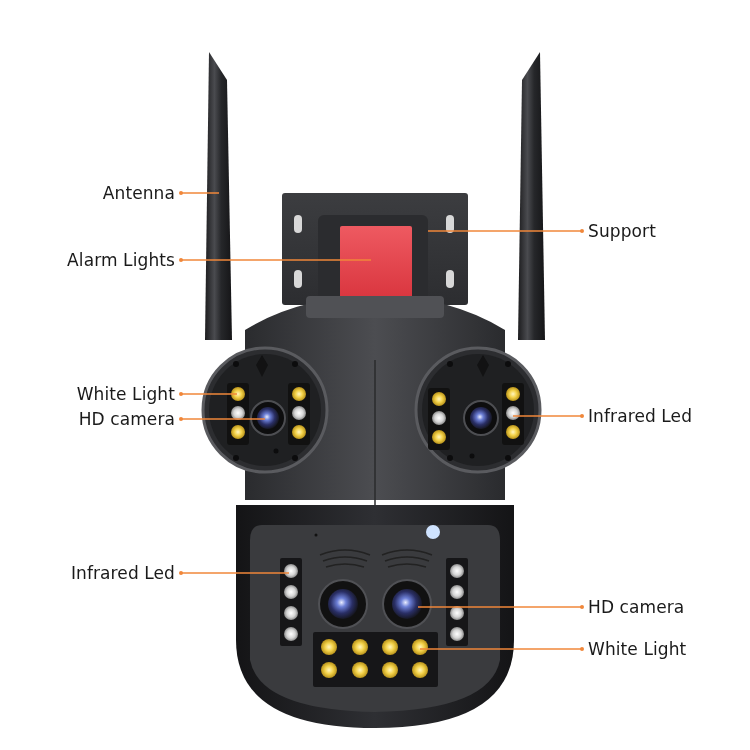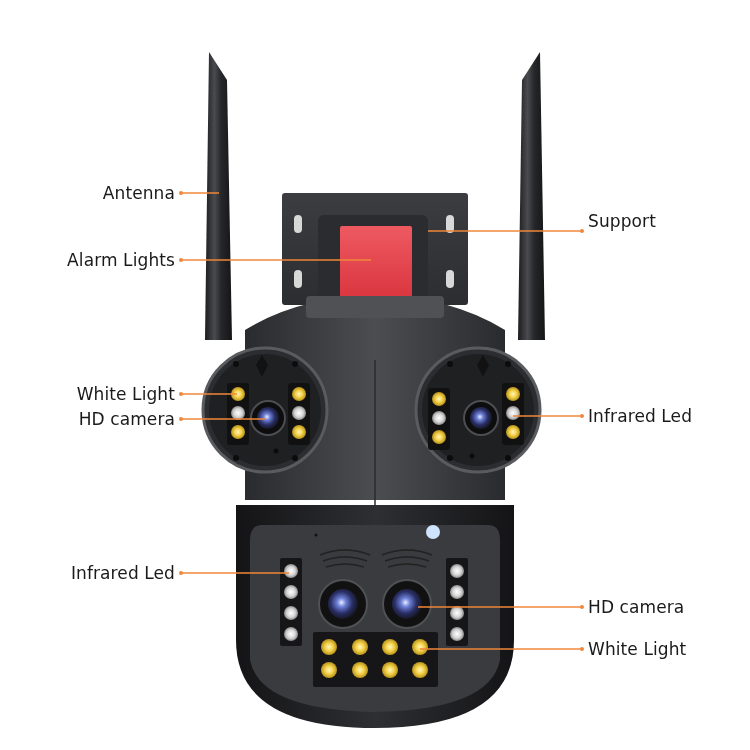--- a/index.html
+++ b/index.html
@@ -199,18 +199,18 @@
         <circle cx="582" cy="649" r="2" stroke="none"></circle>
     </g>
   </svg>
 
   <div class="label left" style="right:575px; top:183px;">Antenna</div>
   <div class="label left" style="right:575px; top:250px;margin-left:16px;">Alarm Lights</div>
   <div class="label left" style="right:575px; top:384px;">White Light</div>
   <div class="label left" style="right:575px; top:409px;">HD camera</div>
   <div class="label left" style="right:575px; top:563px;">Infrared Led</div>
 
-  <div class="label right" style="left:588px; top:211px;">Support</div>
+  <div class="label right" style="left:588px; top:221px;">Support</div>
   <div class="label right" style="left:588px; top:406px;">Infrared Led</div>
   <div class="label right" style="left:588px; top:597px;">HD camera</div>
   <div class="label right" style="left:588px; top:639px;">White Light</div>
 
 </div>
 
 </body></html>

